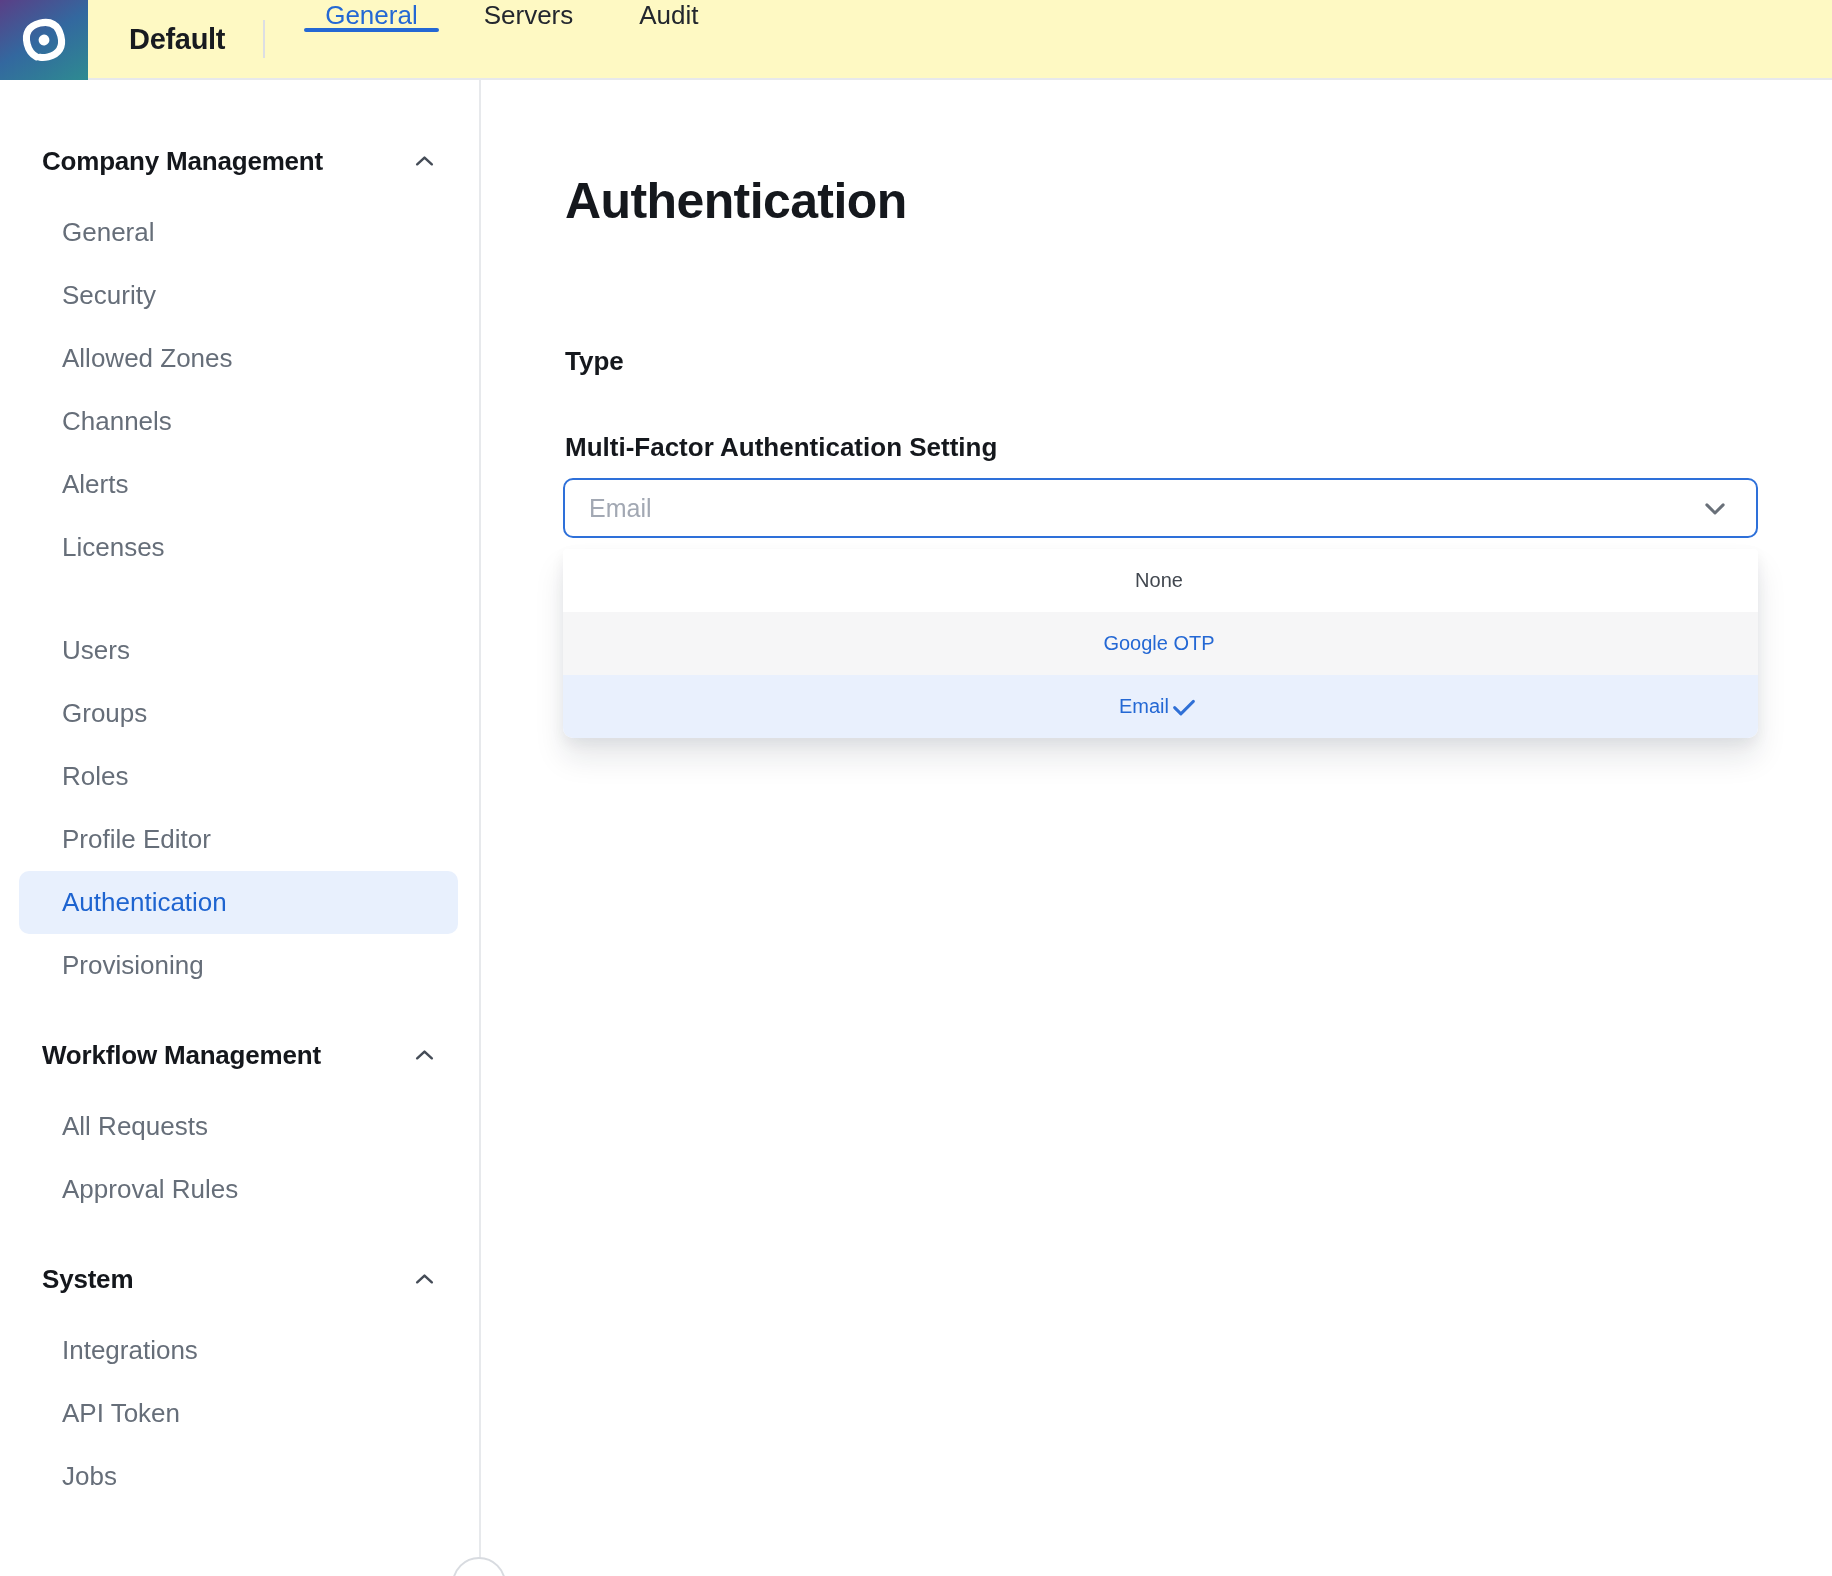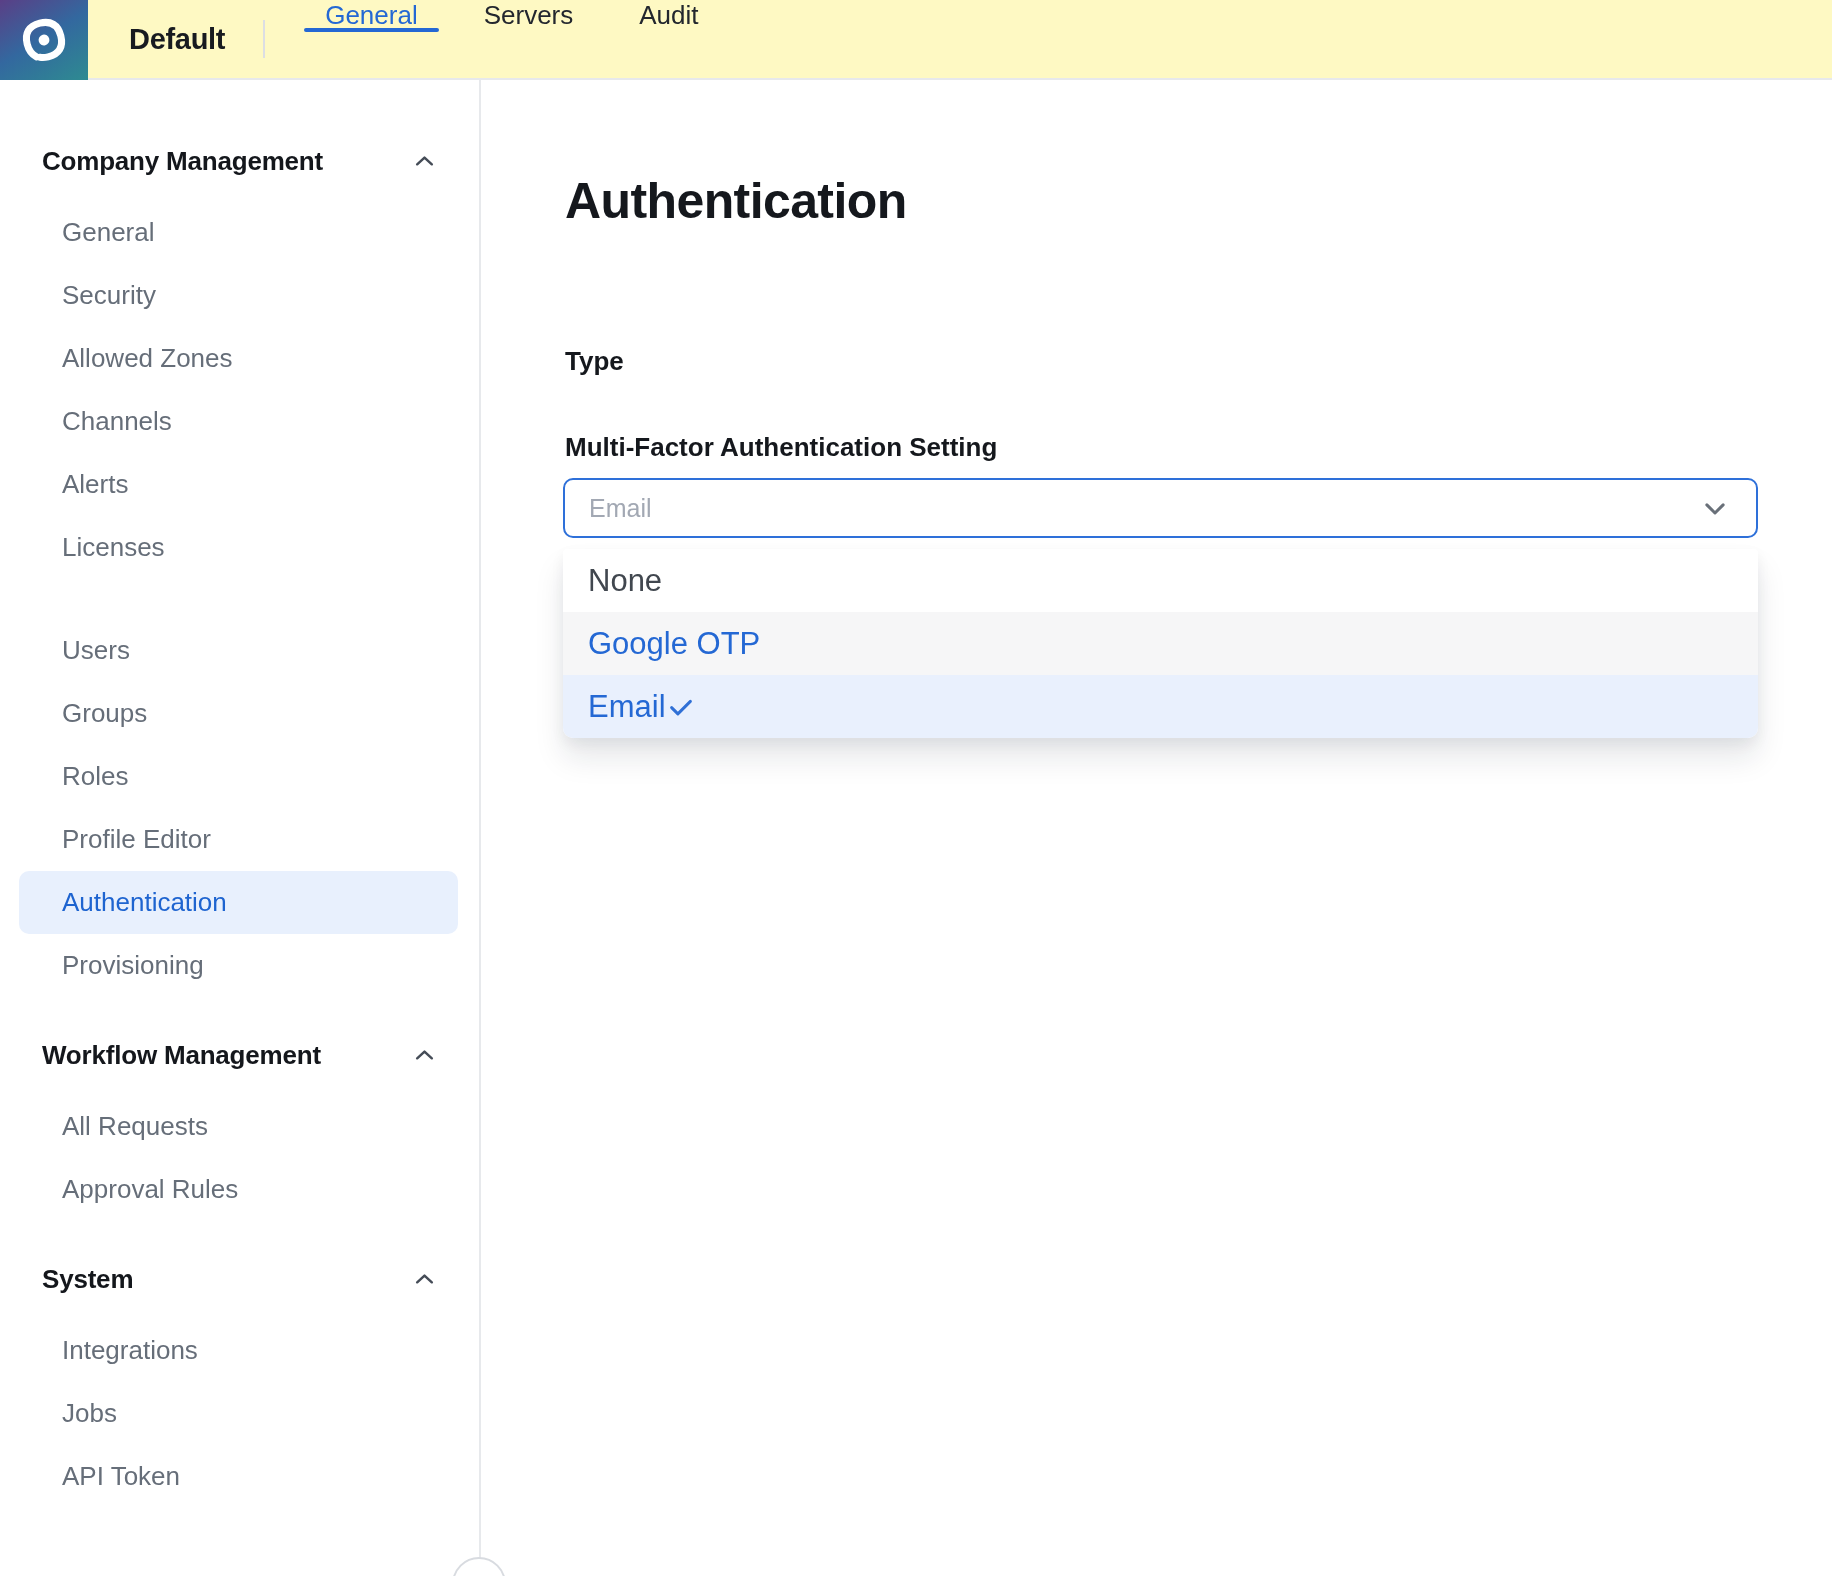--- a/index.html
+++ b/index.html
@@ -59,22 +59,22 @@
   .select{height:62px;background:#fff;border:2px solid #d6d9de;border-radius:10px;
     display:flex;align-items:center;justify-content:space-between;padding:0 26px 0 24px;
     font-size:25px;cursor:pointer;}
   .select .value{color:var(--text-value);}
   .select.focused{border-color:var(--focus-border);height:60px;}
   .select .placeholder{color:var(--text-placeholder);}
   .select .chev{display:flex;align-items:center;}
 
   .menu{margin-top:11px;background:#fff;border-radius:4px 4px 10px 10px;overflow:hidden;
     box-shadow:0 20px 30px rgba(20,30,50,.10),0 6px 14px rgba(20,30,50,.06);}
-  .opt{height:63px;display:flex;align-items:center;justify-content:flex-start;
-    padding:0 28px 0 25px;font-size:31px;color:#41474f;cursor:pointer;background:#fff;}
+  .opt{height:63px;display:flex;align-items:center;justify-content:center;
+    padding:0 28px 0 25px;font-size:20px;color:#41474f;cursor:pointer;background:#fff;}
   .opt.opt-hover{background:var(--hover-row-bg);color:var(--accent);}
   .opt.opt-selected{background:var(--selected-row-bg);color:var(--accent);}
   .opt .check{display:flex;align-items:center;}
 </style>
 </head>
 <body>
 
 <header class="topbar">
   <div class="logo">
     <svg viewBox="0 0 48 48" width="52" height="52" aria-hidden="true">
@@ -133,22 +133,22 @@
         <div class="side-section">
           <div class="side-header">
             <span>System</span>
             <span class="chev">
               <svg viewBox="0 0 24 24" width="27" height="27" fill="none" stroke="#454c57" stroke-width="2.2" stroke-linecap="round" stroke-linejoin="round">
                 <polyline points="5.5 14.5 12 8.5 18.5 14.5"></polyline>
               </svg>
             </span>
           </div>
           <div class="side-item">Integrations</div>
+          <div class="side-item">API Token</div>
           <div class="side-item">Jobs</div>
-          <div class="side-item">API Token</div>
         </div>
       </nav>
     <div class="collapse-knob"></div>
   </aside>
 
   <main class="main">
     <h1 class="page-title">Authentication</h1>
 
     <section class="field field-1">
       <div class="field-label">Type</div>

